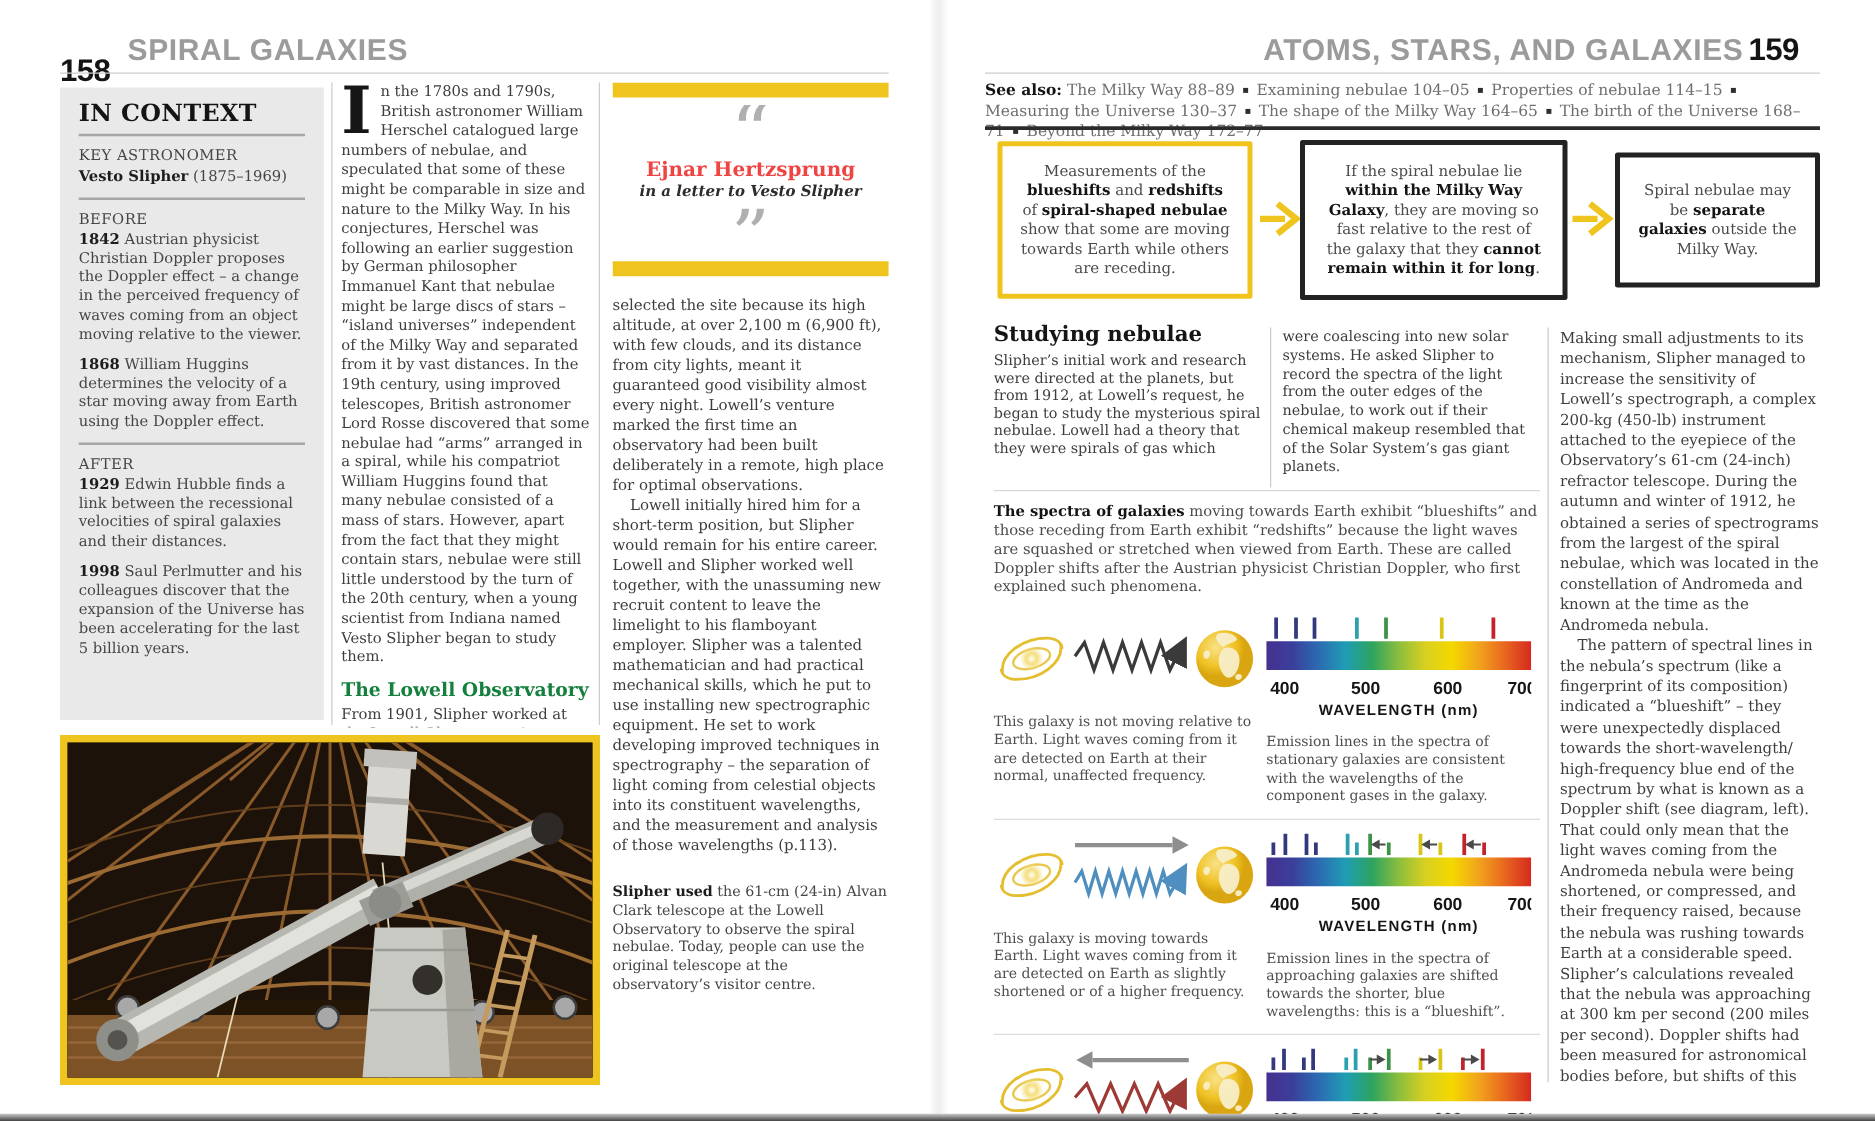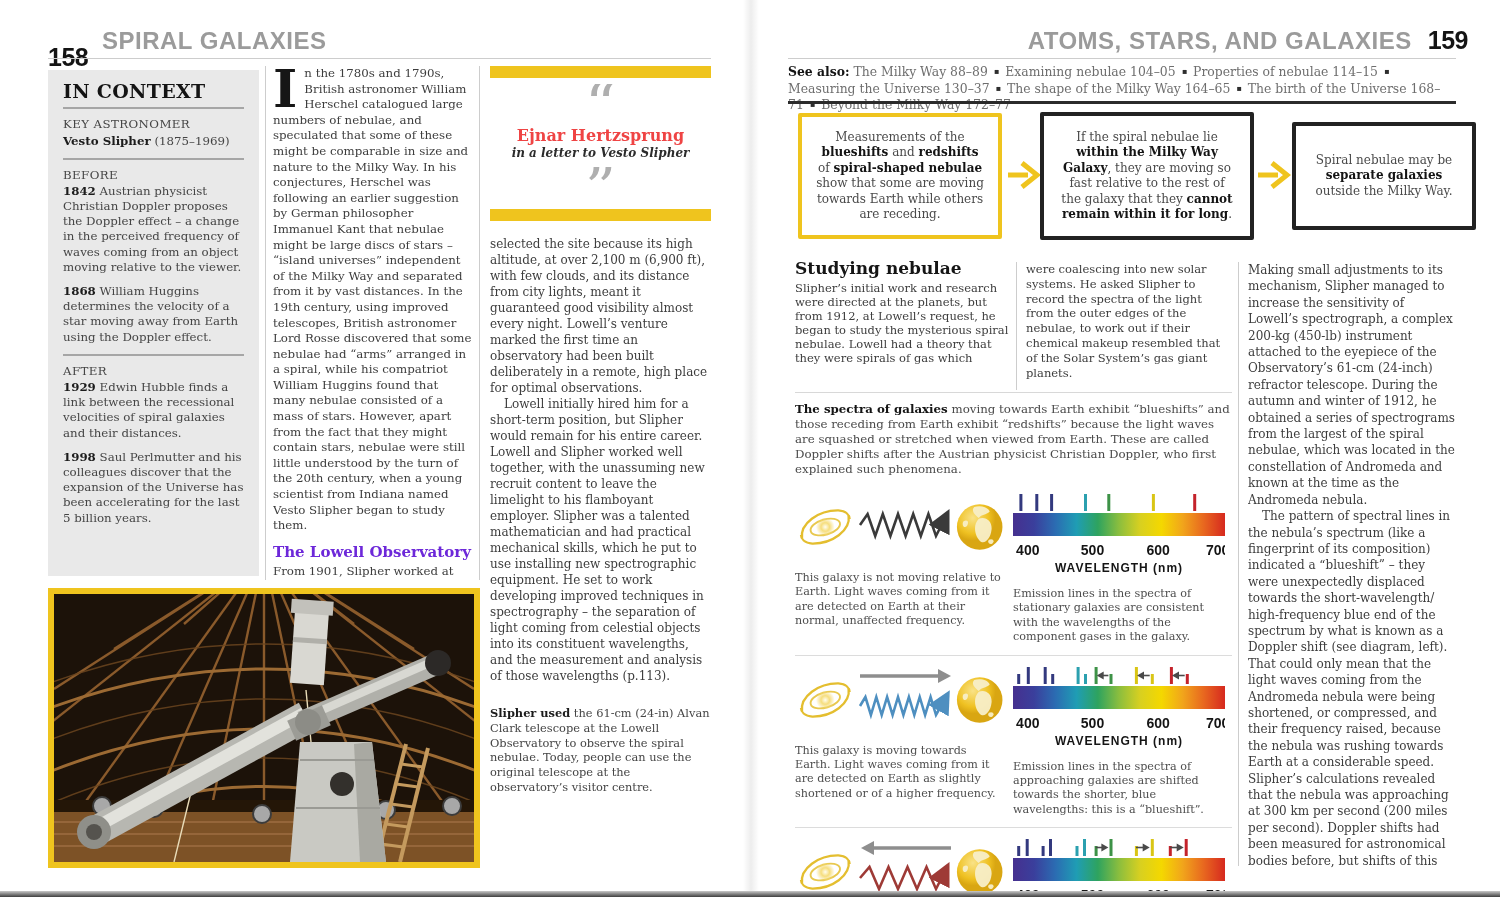--- a/index.html
+++ b/index.html
@@ -24,37 +24,37 @@
   .ic-title{font-size:19px;font-weight:bold;color:#141414;letter-spacing:0.3px;margin-bottom:8px;}
   .sb-rule{height:2px;background:#A6A6A6;margin:8px 0;}
   .sb-label{letter-spacing:0.4px;margin-bottom:1px;}
   .sb-p{margin:0 0 9px 0;}
   .sb-name{margin:2px 0 0 0;}
 
   .vrule{width:1px;background:var(--rule);}
 
   .col1{left:273px;top:66px;width:201px;height:516px;font-size:11.8px;line-height:15.6px;overflow:hidden;}
   .dropcap{float:left;font-size:52px;line-height:40px;font-weight:bold;color:#161616;margin:3px 7px 0 0;}
-  .col-h3{font-size:15px;font-weight:bold;color:#6d28d9;margin:9px 0 3px 0;line-height:18px;}
+  .col-h3{font-size:15px;font-weight:bold;color:#15803d;margin:9px 0 3px 0;line-height:18px;}
 
   .col2{left:490px;top:66px;width:221px;height:806px;font-size:12px;line-height:16px;overflow:hidden;}
   .ybar{height:12px;background:var(--yellow);}
   .quote{text-align:center;margin-bottom:15px;}
   .qmark{font-size:62px;line-height:0.72;color:#AFAFAF;height:42px;overflow:hidden;margin-top:6px;}
   .quote blockquote{font-size:14.5px;line-height:19px;color:#3a3a3a;margin:2px 2px 4px 2px;}
   .q-attr{font-size:16px;font-weight:bold;color:#ef4444;line-height:19px;}
   .q-src{font-size:12px;font-weight:bold;font-style:italic;color:#2c2c2c;margin-bottom:2px;text-align:center;}
   .indent{text-indent:14px;}
   .photo-caption{margin-top:22px;font-size:11.4px;line-height:14.8px;color:#454545;}
 
   .photo-frame{left:48px;top:588px;width:432px;height:280px;border:6px solid var(--yellow);background:#1c1209;}
   .photo-frame svg{display:block;}
 
   
-  .rp-header{right:32px;top:26px;display:flex;gap:16px;align-items:baseline;}
+  .rp-header{right:61px;top:26px;display:flex;gap:4px;align-items:baseline;}
   .see-also{left:788px;top:64px;width:668px;font-size:12.4px;line-height:16.5px;color:#6E6E6E;}
   .see-also .lbl{font-weight:bold;color:#141414;}
   .see-also .sep{display:inline-block;font-size:8px;color:#2e2e2e;vertical-align:2px;margin:0 6px;}
   .thick-rule{left:788px;top:101px;width:668px;height:3px;background:#2B2B2B;}
 
   .flow-box{border:4px solid #222;display:flex;align-items:center;justify-content:center;
             text-align:center;padding:6px 14px;font-size:12px;line-height:15.5px;border-radius:2px;}
   .flow-box span{color:#4a4a4a;}
   .flow-box span.b{color:#141414;}
   .flow-box.yellow{border-color:var(--yellow);}
@@ -225,21 +225,21 @@
     <path d="M2,15 H22" stroke="#EFC41E" stroke-width="5" fill="none"></path>
     <path d="M16,3 L31,15 L16,27" stroke="#EFC41E" stroke-width="5" fill="none"></path>
   </svg>
   <div class="abs flow-box" style="left:290px;top:112px;width:214px;height:128px;">
       <span><span>If the spiral nebulae lie </span><span class="b">within the Milky Way Galaxy</span><span>, they are moving so fast relative to the rest of the galaxy that they </span><span class="b">cannot remain within it for long</span><span>.</span></span>
     </div>
   <svg class="abs flow-arrow" style="left:506px;top:160px;" viewBox="0 0 36 30">
     <path d="M2,15 H22" stroke="#EFC41E" stroke-width="5" fill="none"></path>
     <path d="M16,3 L31,15 L16,27" stroke="#EFC41E" stroke-width="5" fill="none"></path>
   </svg>
-  <div class="abs flow-box" style="left:542px;top:122px;width:184px;height:108px;">
+  <div class="abs flow-box" style="left:542px;top:122px;width:164px;height:108px;">
       <span><span>Spiral nebulae may be </span><span class="b">separate galaxies</span><span> outside the Milky Way.</span></span>
     </div>
 
   <h3 class="abs study-h" style="left:45px;">Studying nebulae</h3>
   <p class="abs study-col1" style="left:45px;">Slipher’s initial work and research were directed at the planets, but from 1912, at Lowell’s request, he began to study the mysterious spiral nebulae. Lowell had a theory that they were spirals of gas which</p>
   <div class="abs vrule" style="left:266px;top:262px;height:128px;"></div>
   <p class="abs study-col2" style="left:276px;">were coalescing into new solar systems. He asked Slipher to record the spectra of the light from the outer edges of the nebulae, to work out if their chemical makeup resembled that of the Solar System’s gas giant planets.</p>
   <div class="abs vrule" style="left:488px;top:262px;height:604px;"></div>
 
   <div class="abs side-col" style="left:498px;">

